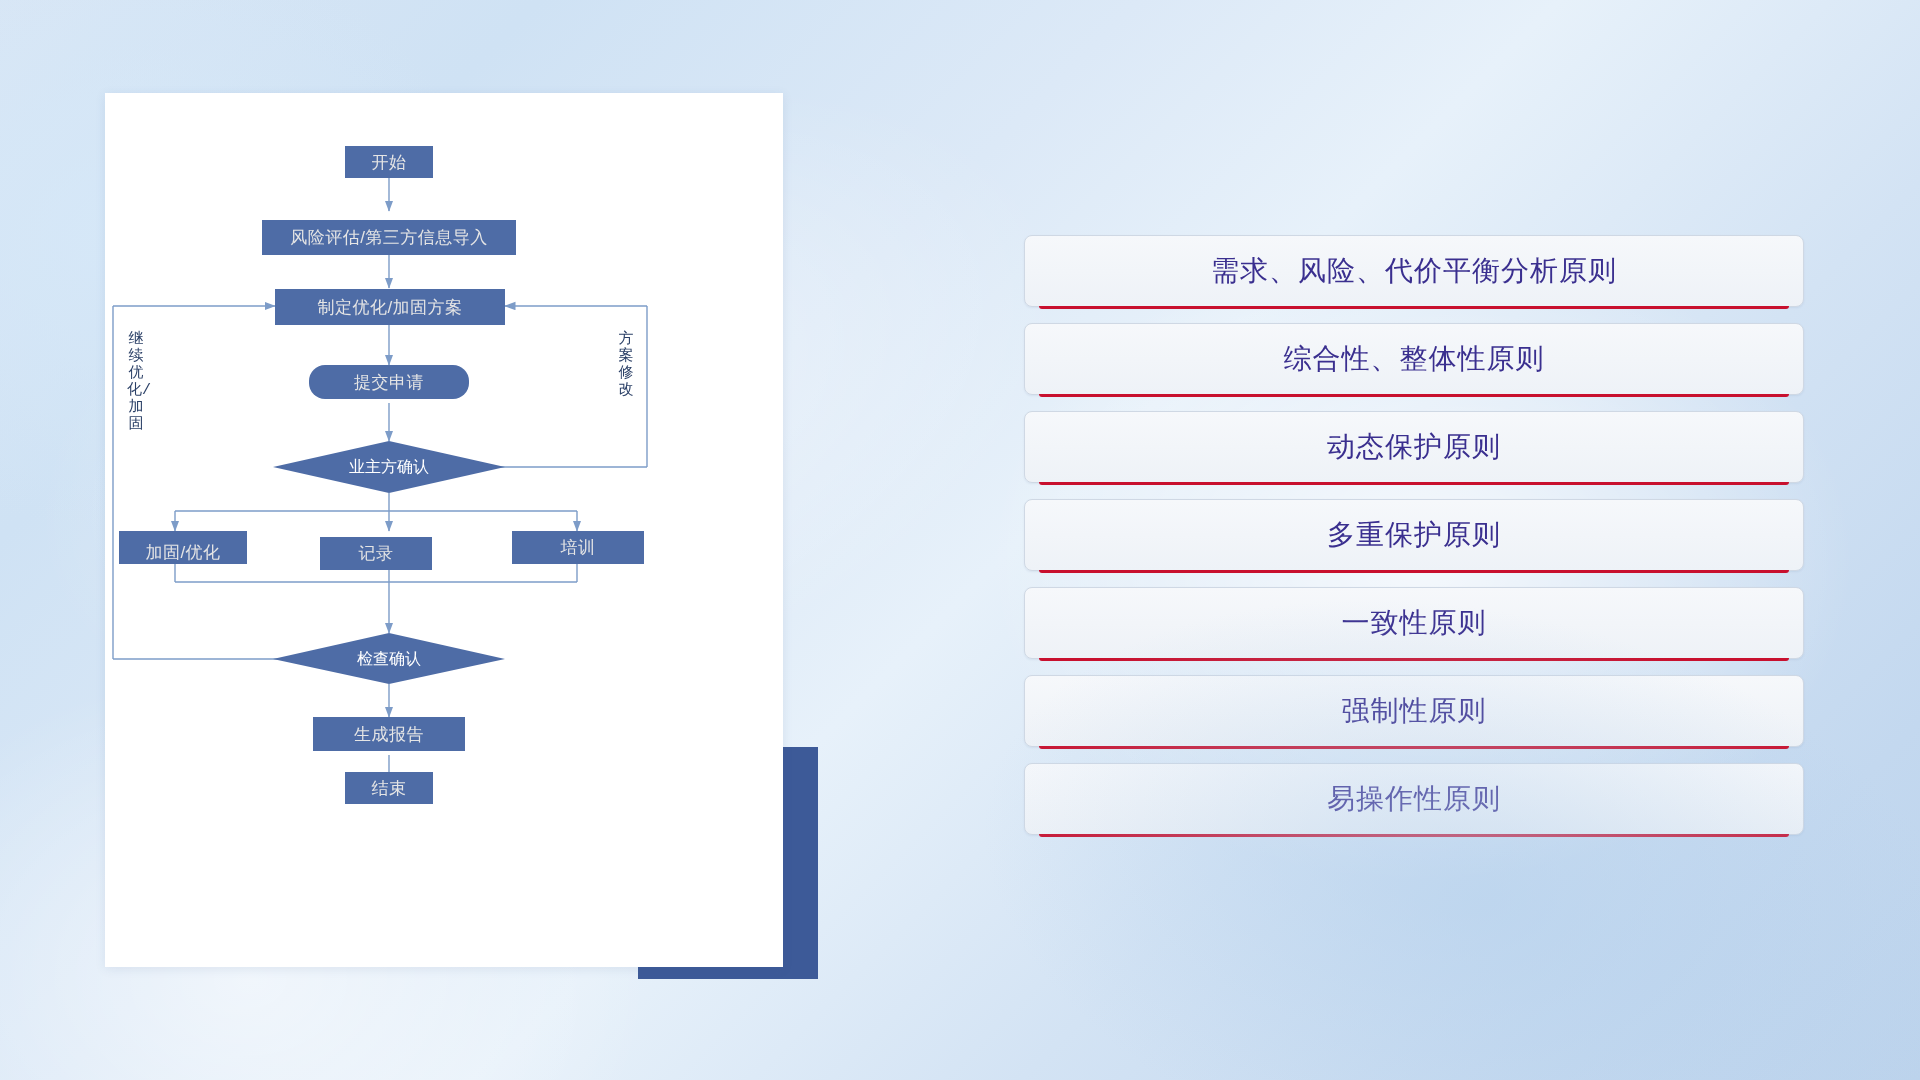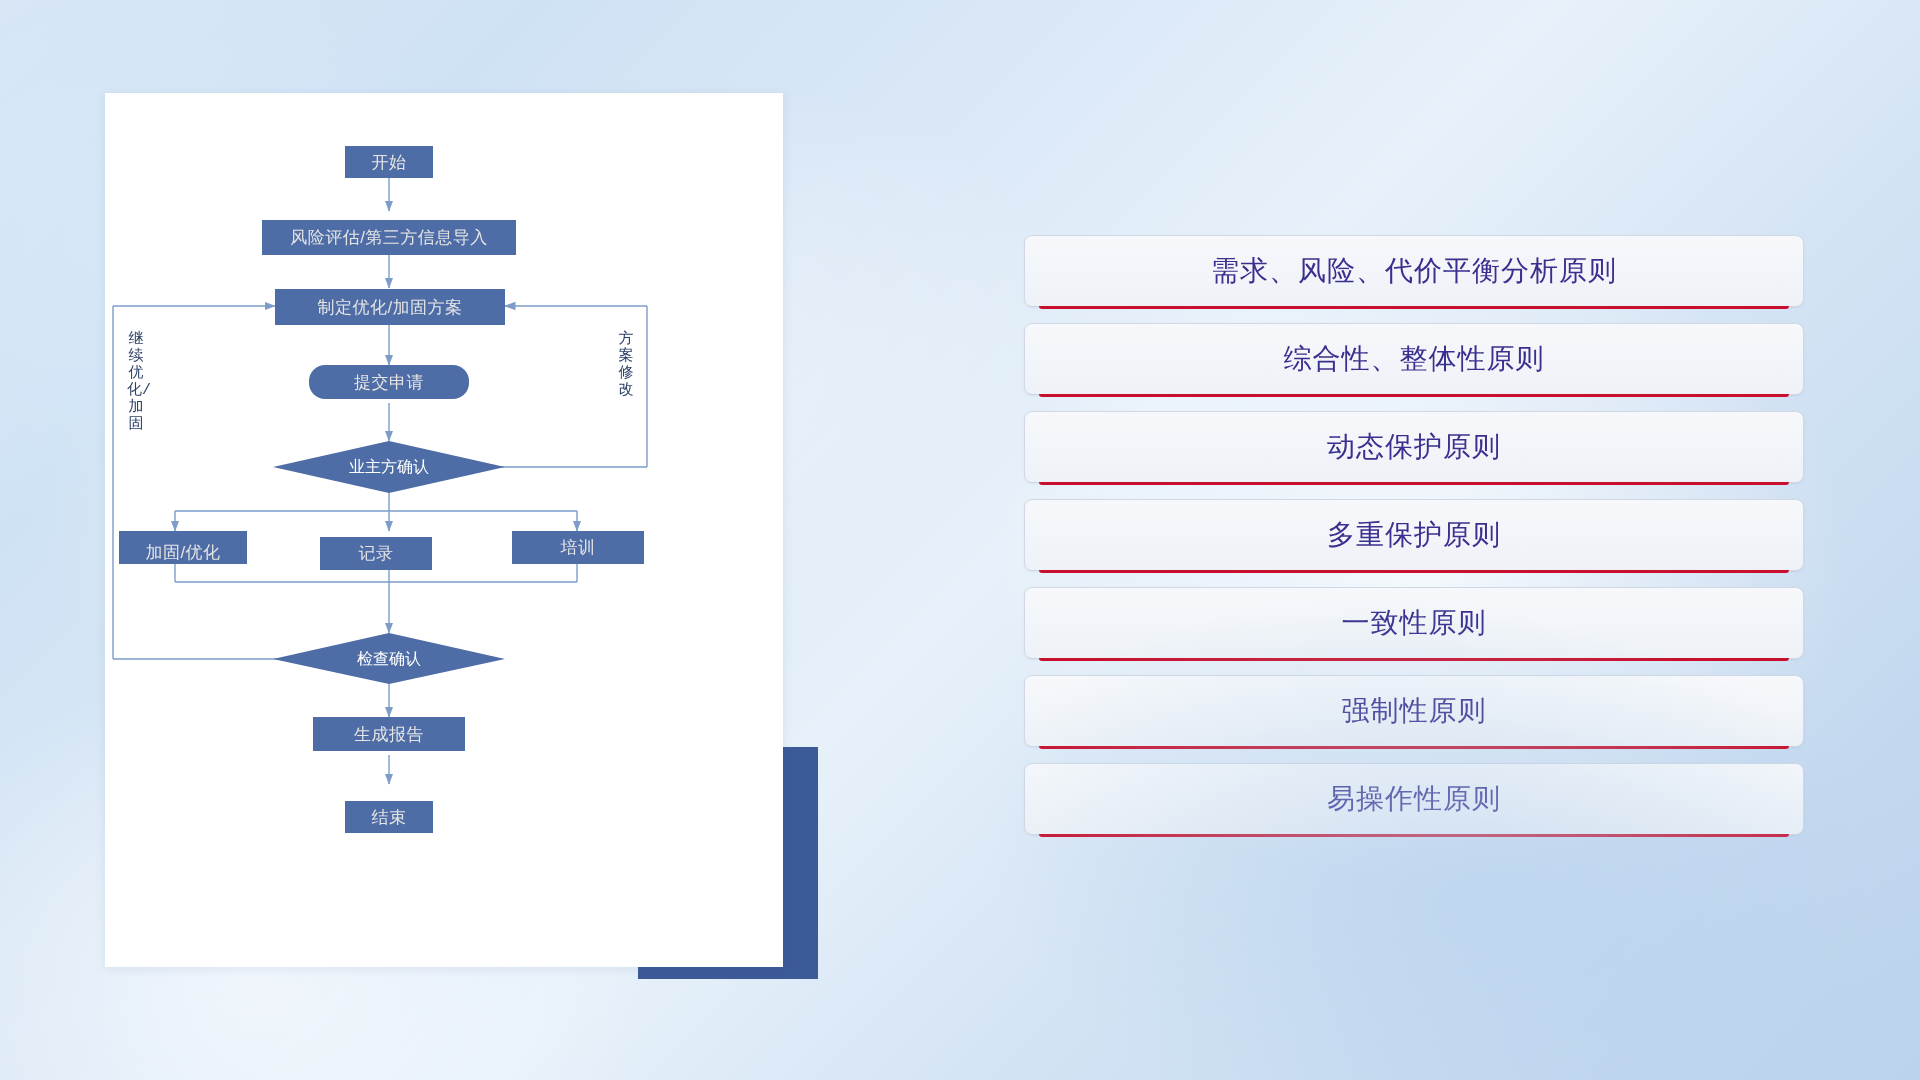--- a/index.html
+++ b/index.html
@@ -225,21 +225,21 @@
     <div class="node" style="left:407px; top:438px; width:132px; height:33px;">
       <span>培训</span>
     </div>
 
     <div class="diamond-label" style="left:284px; top:566px;">检查确认</div>
 
     <div class="node" style="left:208px; top:624px; width:152px; height:34px;">
       <span>生成报告</span>
     </div>
 
-    <div class="node" style="left:240px; top:708px; width:88px; height:32px;">
+    <div class="node" style="left:240px; top:679px; width:88px; height:32px;">
       <span>结束</span>
     </div>
 
     <div class="edge-label" style="left:22px; top:238px;">继续优化/加固</div>
 
     <div class="edge-label" style="left:512px; top:238px;">方案修改</div>
 
   </div>
 
 

